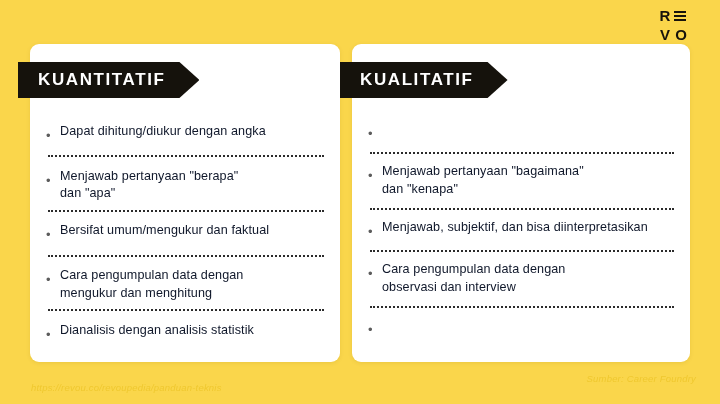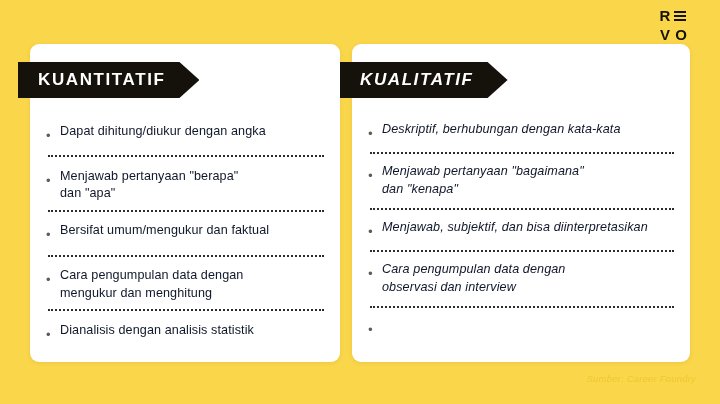--- a/index.html
+++ b/index.html
@@ -78,21 +78,21 @@
 
   .card {
     position: absolute;
     top: 0;
     background: #FFFFFF;
     border-radius: 9px;
     height: 318px;
     box-shadow: 0 1px 4px rgba(120, 95, 10, 0.12);
   }
   .card.card-left  { left: 30px;  width: 310px; }
-  .card.card-right { left: 352px; width: 338px; font-style: italic; }
+  .card.card-right { left: 352px; width: 338px; }
 
   
   .card-tag {
     position: absolute;
     top: 18px;
     left: -12px;
     height: 36px;
     background: #15120C;
     display: flex;
     align-items: center;
@@ -245,21 +245,20 @@
     </div>
 
     <div class="card card-right">
       <div class="card-tag">
         <span class="tag-label">KUALITATIF</span>
       </div>
       <div class="card-list">
 
         <div class="list-item">
           <span class="bullet">•</span>
-          <span class="item-text">Deskriptif, berhubungan dengan kata-kata</span>
         </div>
         <div class="separator"></div>
 
         <div class="list-item">
           <span class="bullet">•</span>
           <span class="item-text">Menjawab pertanyaan "bagaimana"
 dan "kenapa"</span>
         </div>
         <div class="separator"></div>
 
@@ -278,15 +277,16 @@
 
         <div class="list-item">
           <span class="bullet">•</span>
         </div>
 
       </div>
     </div>
 
   </div>
 
+  <div class="footer-left">https://revou.co/revoupedia/panduan-teknis</div>
   <div class="footer-right">Sumber: Career Foundry</div>
 
 </div>
 
 </body></html>

